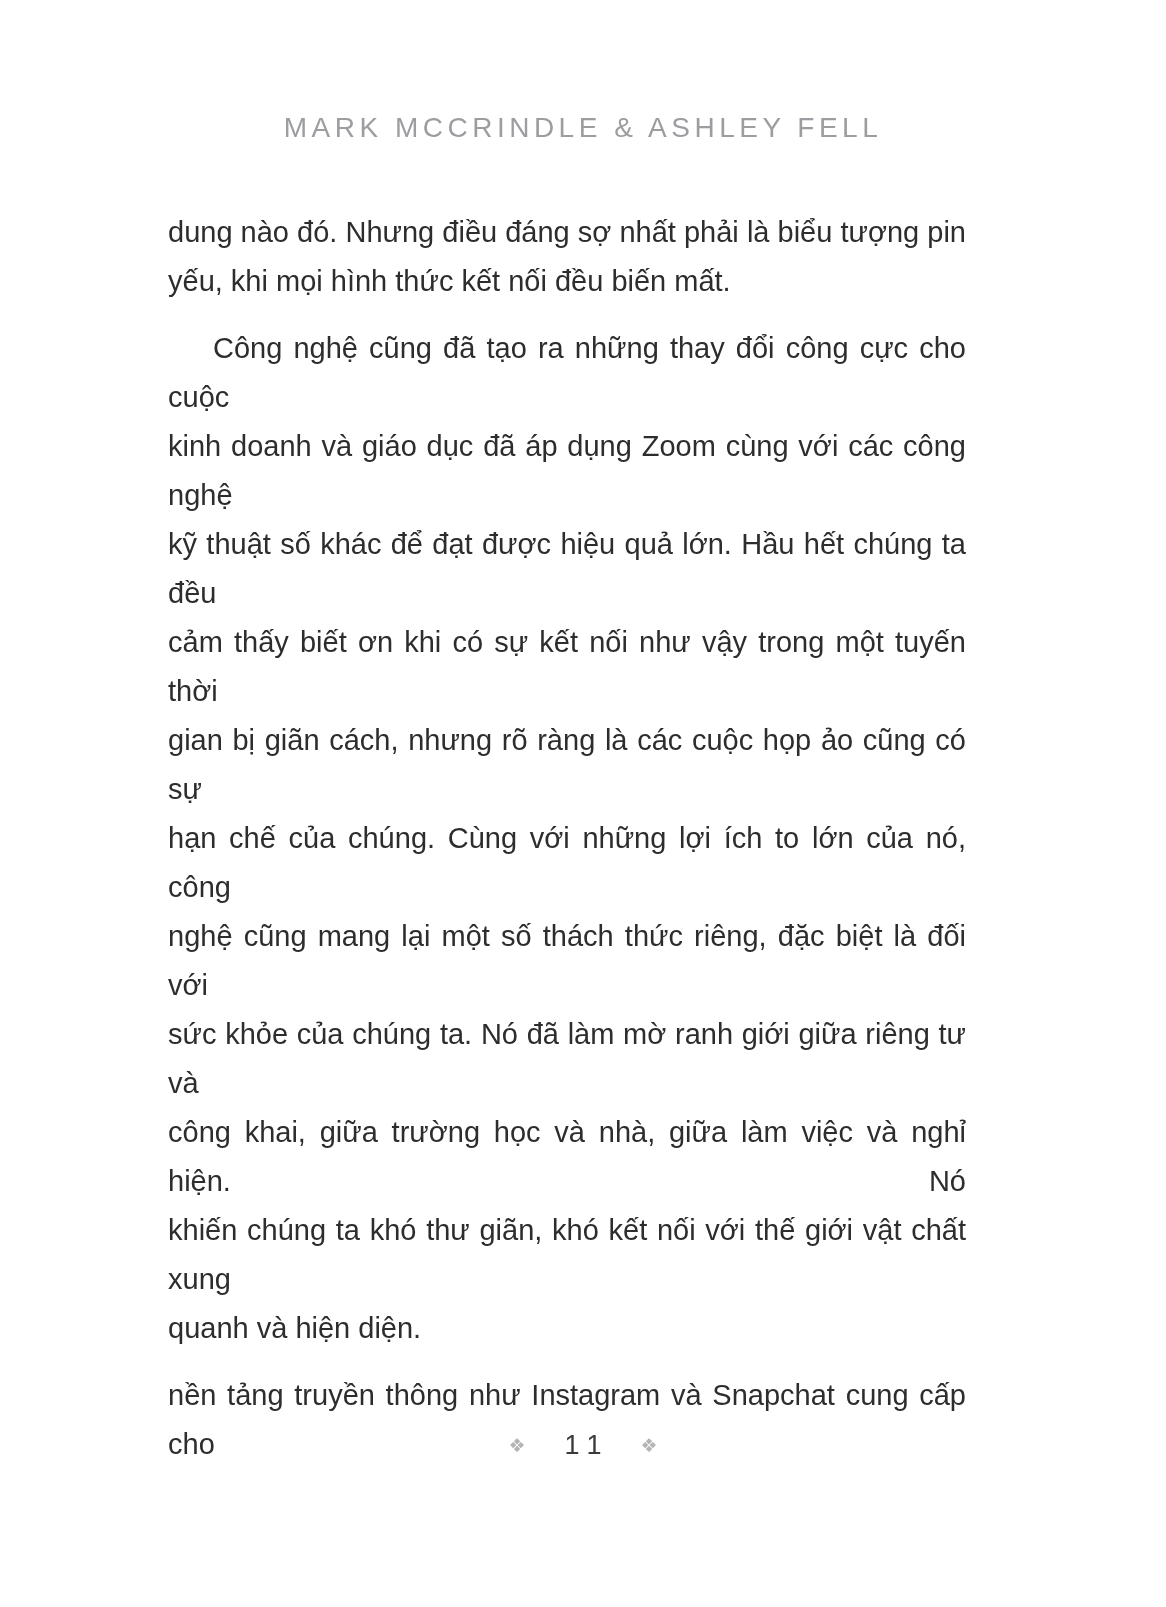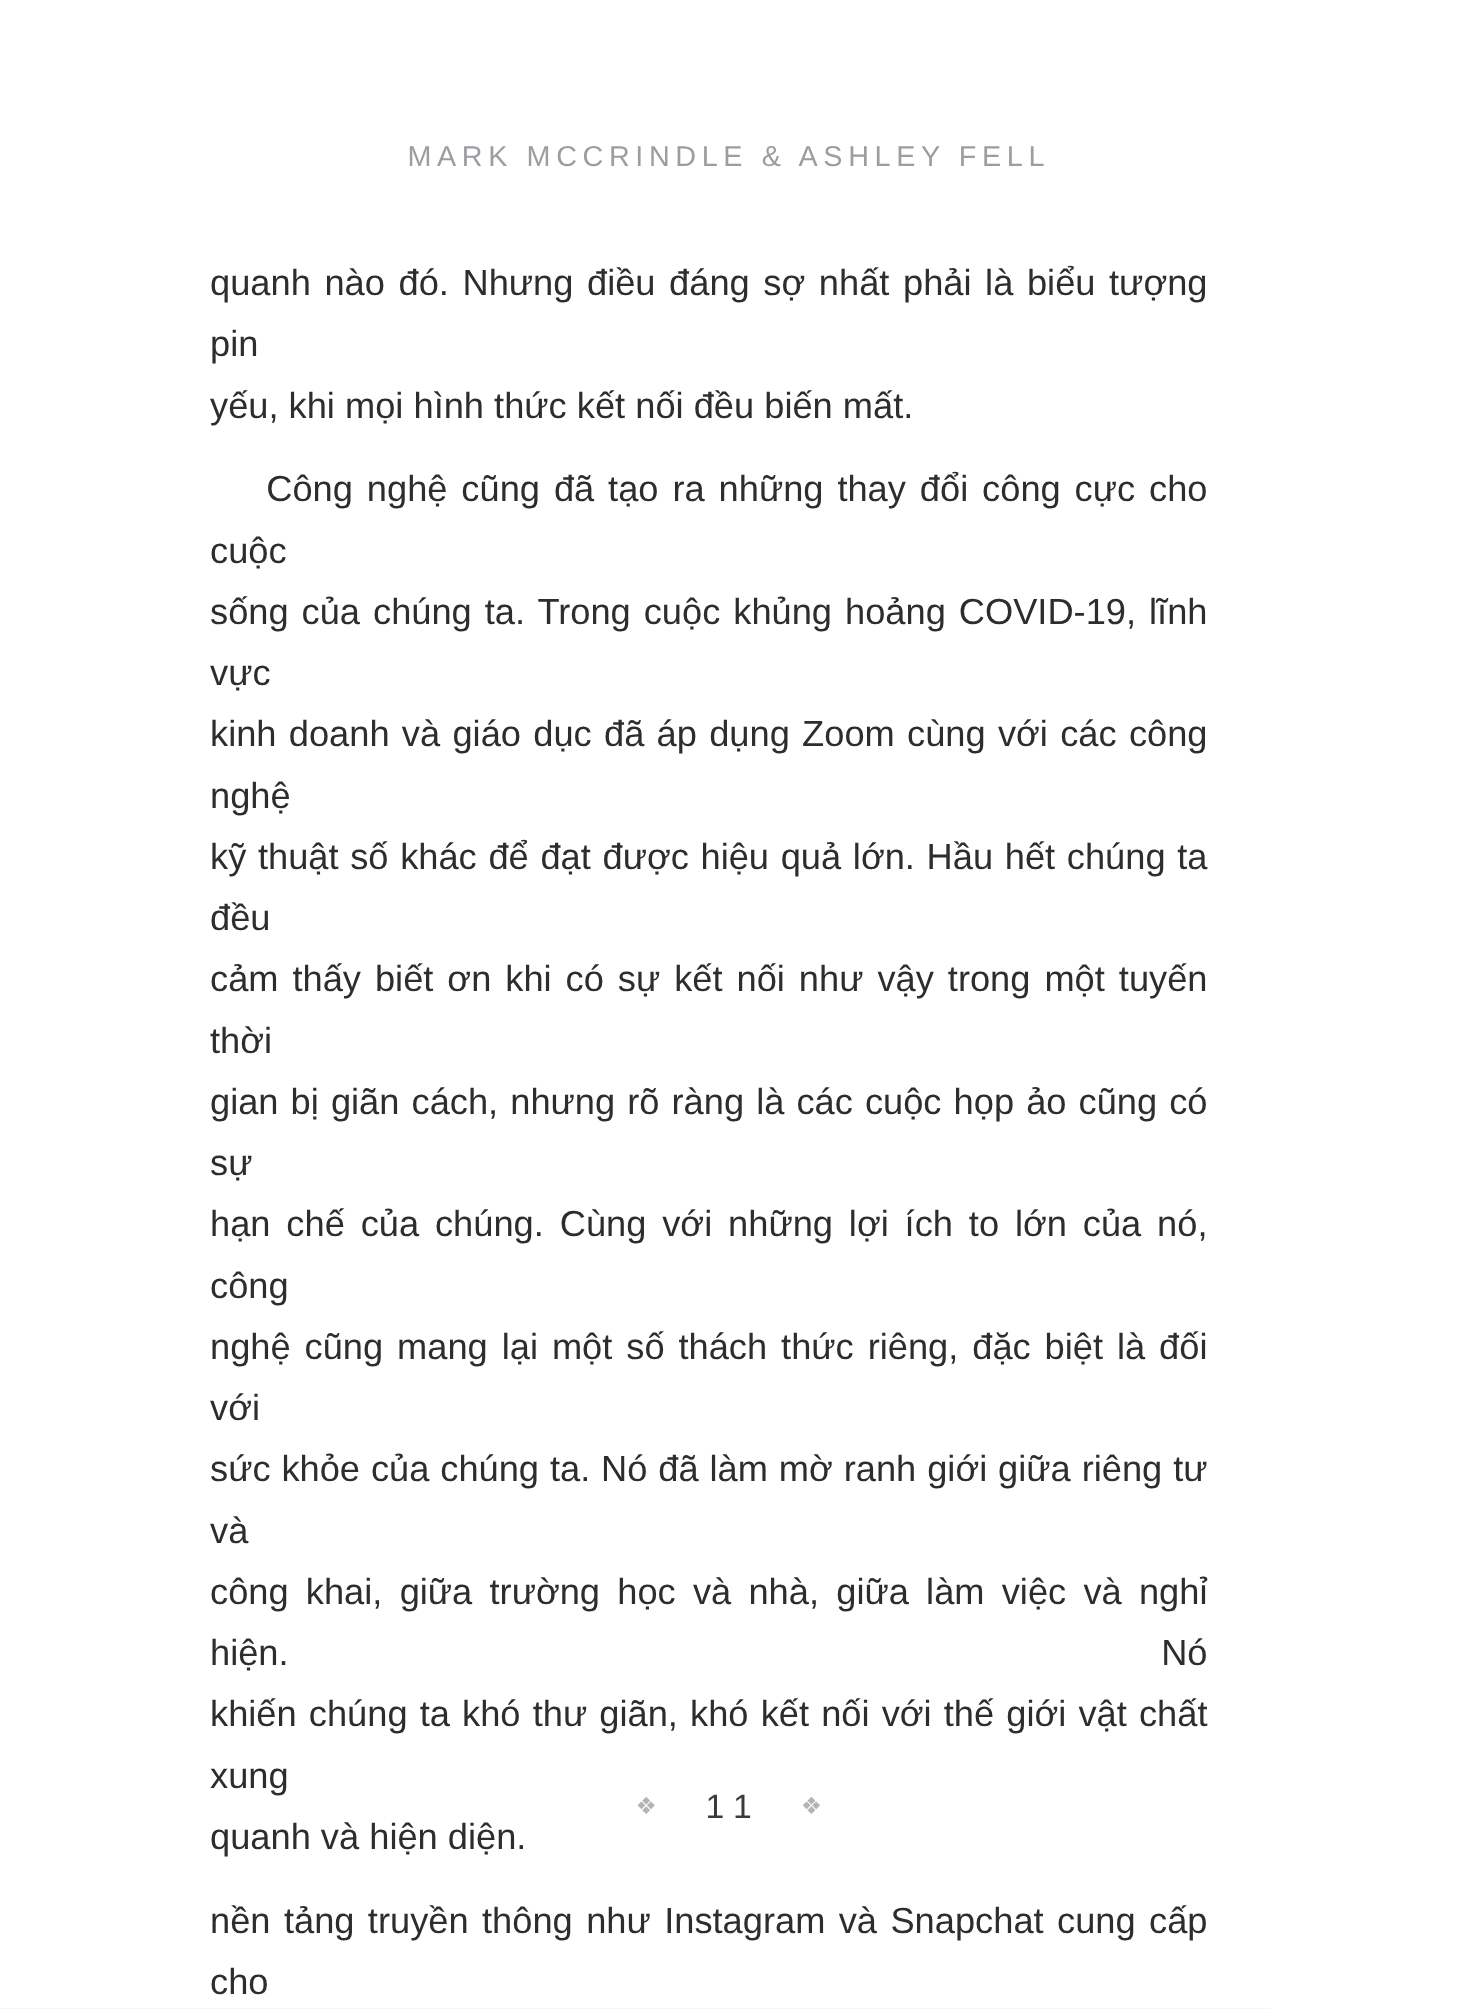--- a/index.html
+++ b/index.html
@@ -12,21 +12,21 @@
     width: 1166px;
     height: 1607px;
     margin: 0 auto;
     background: #ffffff;
     font-family: "Liberation Sans", "DejaVu Sans", sans-serif;
     overflow: hidden;
   }
   .running-header {
     padding-top: 112px;
     text-align: center;
-    font-size: 23px;
+    font-size: 28px;
     letter-spacing: 4.5px;
     color: #9b9da0;
     font-weight: 400;
   }
   .page-body {
     margin: 64px 200px 0 168px; 
     color: #2d2d2f;
     font-size: 29px;
     line-height: 49px;
   }
@@ -70,26 +70,25 @@
 </style>
 </head>
 <body>
 
 <div class="page">
 
   <div class="running-header">MARK MCCRINDLE &amp; ASHLEY FELL</div>
 
   <div class="page-body">
       <div class="paragraph">
-        <div class="line first-line">quanh nào đó. Nhưng điều đáng sợ nhất phải là biểu tượng pin</div>
+        <div class="line first-line">dung nào đó. Nhưng điều đáng sợ nhất phải là biểu tượng pin</div>
         <div class="line last-line">yếu, khi mọi hình thức kết nối đều biến mất.</div>
       </div>
       <div class="paragraph indented">
         <div class="line first-line">Công nghệ cũng đã tạo ra những thay đổi công cực cho cuộc</div>
-        <div class="line">sống của chúng ta. Trong cuộc khủng hoảng COVID-19, lĩnh vực</div>
         <div class="line">kinh doanh và giáo dục đã áp dụng Zoom cùng với các công nghệ</div>
         <div class="line">kỹ thuật số khác để đạt được hiệu quả lớn. Hầu hết chúng ta đều</div>
         <div class="line">cảm thấy biết ơn khi có sự kết nối như vậy trong một tuyến thời</div>
         <div class="line">gian bị giãn cách, nhưng rõ ràng là các cuộc họp ảo cũng có sự</div>
         <div class="line">hạn chế của chúng. Cùng với những lợi ích to lớn của nó, công</div>
         <div class="line">nghệ cũng mang lại một số thách thức riêng, đặc biệt là đối với</div>
         <div class="line">sức khỏe của chúng ta. Nó đã làm mờ ranh giới giữa riêng tư và</div>
         <div class="line">công khai, giữa trường học và nhà, giữa làm việc và nghỉ hiện. Nó</div>
         <div class="line">khiến chúng ta khó thư giãn, khó kết nối với thế giới vật chất xung</div>
         <div class="line last-line">quanh và hiện diện.</div>

